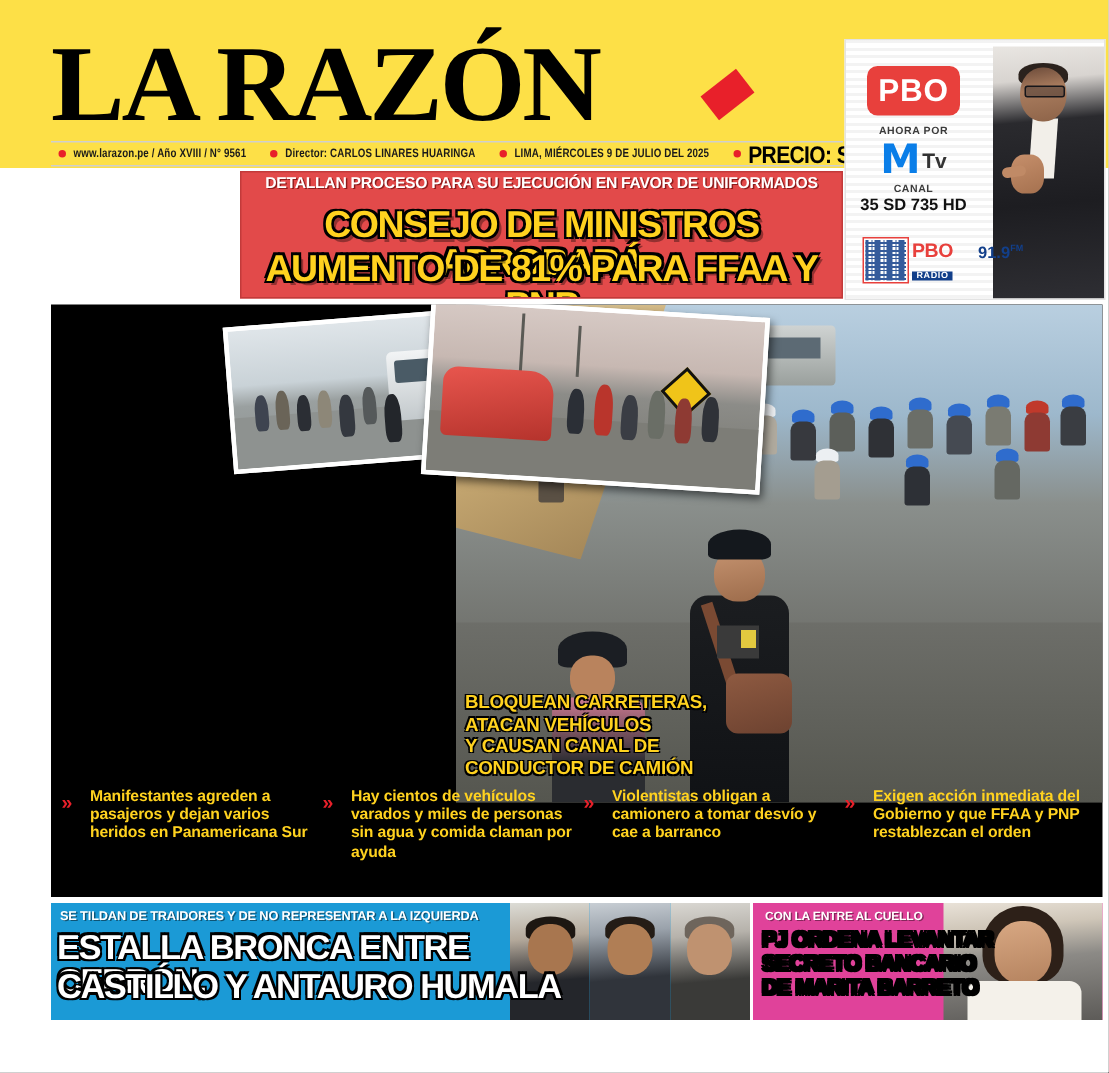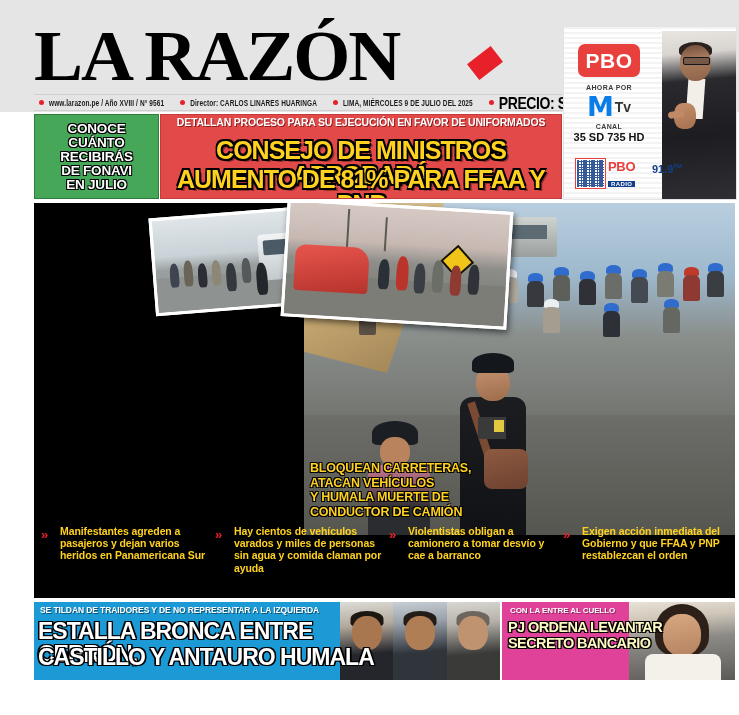--- a/index.html
+++ b/index.html
@@ -1,20 +1,20 @@
 <!DOCTYPE html>
 <html><head>
 <meta charset="utf-8">
 <style>
   html,body{margin:0;padding:0;background:#ffffff;}
   body{width:739px;height:715px;overflow:hidden;font-family:"Liberation Sans",sans-serif;}
   .page{position:relative;width:739px;height:715px;background:#fff;}
 
   
-  .masthead{position:absolute;left:0;top:0;width:739px;height:112px;background:#e5e5e5;}
+  .masthead{position:absolute;left:0;top:0;width:739px;height:112px;background:#fde047;}
   .logo-wrap{position:absolute;left:34px;top:26px;width:525px;height:62px;}
   .logo-text{position:absolute;left:0;top:-6px;font-family:"Liberation Serif",serif;font-weight:700;
     font-size:72px;letter-spacing:-2px;color:#000;line-height:72px;white-space:nowrap;
     transform:scaleX(1.02);transform-origin:left top;}
   .logo-accent2{position:absolute;left:436px;top:27px;width:30px;height:20px;background:#e8202a;
     transform:rotate(-38deg);}
   .byline{position:absolute;left:34px;top:94px;width:528px;height:15px;
     border-top:1px solid #cfcfcf;border-bottom:1px solid #cfcfcf;}
   .byline-row{display:flex;align-items:center;height:15px;}
   .bdot{width:5px;height:5px;border-radius:50%;background:#e8202a;flex:0 0 auto;margin:0 5px;}
@@ -170,21 +170,21 @@
   .bp2{background:linear-gradient(175deg,#c8ced4,#9aa2ab 26%,#30343b 64%);}
   .bp3{background:linear-gradient(175deg,#d9d7d2,#b6b2ab 28%,#3a3a38 66%);}
   .bface{position:absolute;left:50%;top:14px;transform:translateX(-50%);width:30px;height:34px;
      border-radius:46%;}
   .bhair{position:absolute;left:50%;top:9px;transform:translateX(-50%);width:33px;height:16px;
      border-radius:50% 50% 24% 24%;}
 
   .br{position:absolute;left:502px;top:602px;width:233px;height:78px;background:#e0429a;overflow:hidden;}
   .br-kick{position:absolute;left:8px;top:4px;font-size:8px;font-weight:700;color:#fff;letter-spacing:-.1px;
      text-shadow:1px 1px 0 rgba(0,0,0,.4);}
-  .br-h{position:absolute;left:6px;width:165px;color:#fef9c3;font-weight:700;font-size:14.5px;line-height:15.5px;
+  .br-h{position:absolute;left:6px;width:165px;color:#000000;font-weight:700;font-size:14.5px;line-height:15.5px;
      letter-spacing:-.6px;text-shadow:-1.2px -1.2px 0 #000,1.2px -1.2px 0 #000,-1.2px 1.2px 0 #000,1.2px 1.2px 0 #000;}
   .br-h1{top:18px;}
   .br-h2{top:34px;}
   .br-h3{top:50px;}
   .br-photo{position:absolute;right:0;top:0;width:106px;height:78px;
      background:linear-gradient(175deg,#e9e2d8,#cfc6b8 22%,#8c8a86 48%,#5d5b58 100%);}
   .br-hair{position:absolute;left:26px;top:2px;width:54px;height:52px;border-radius:50% 50% 36% 36%;
      background:#2d2018;}
   .br-face{position:absolute;left:34px;top:12px;width:38px;height:42px;border-radius:46%;
      background:linear-gradient(170deg,#d8a883,#b4825e);}
@@ -235,29 +235,20 @@
     <div class="qr">
         <div class="qr-inner"></div>
       </div>
     <div class="pbo-radio">
       <div class="r1">PBO</div>
       <div class="r2">RADIO</div>
     </div>
     <div class="pbo-fm"><span>91.9</span><sup>FM</sup></div>
   </div>
 
-  <div class="teaser-green">
-    <div class="tg-in">
-      <div>CONOCE</div>
-      <div>CUÁNTO</div>
-      <div>RECIBIRÁS</div>
-      <div>DE FONAVI</div>
-      <div>EN JULIO</div>
-    </div>
-  </div>
 
   <div class="teaser-red">
     <div class="tr-kick">DETALLAN PROCESO PARA SU EJECUCIÓN EN FAVOR DE UNIFORMADOS</div>
     <div class="tr-h tr-h1">CONSEJO DE MINISTROS APROBARÁ</div>
     <div class="tr-h tr-h2">AUMENTO DE 81% PARA FFAA Y PNP</div>
   </div>
 
   <div class="main">
 
     <div class="photo-main">
@@ -344,21 +335,21 @@
       <div class="ph" style="left:128px;top:54px;width:11px;height:30px;background:#3a3d44"></div>
       <div class="ph" style="left:146px;top:50px;width:11px;height:32px;background:#6a6e66"></div>
       <div class="ph" style="left:164px;top:54px;width:11px;height:30px;background:#8e3a33"></div>
       <div class="ph" style="left:182px;top:52px;width:11px;height:30px;background:#2f3238"></div>
     </div>
 
 
     <div class="subhead">
       <div>BLOQUEAN CARRETERAS,</div>
       <div>ATACAN VEHÍCULOS</div>
-      <div>Y HUMALA MUERTE DE</div>
+      <div>Y CAUSAN CANAL DE</div>
       <div>CONDUCTOR DE CAMIÓN</div>
     </div>
 
     <div class="bullets">
       <div class="bullet">
         <span class="chev">»</span>
         <div class="btext">Manifestantes agreden a pasajeros y dejan varios heridos en Panamericana Sur</div>
       </div>
       <div class="bullet">
         <span class="chev">»</span>
@@ -397,15 +388,16 @@
 
   <div class="br">
     <div class="br-photo">
       <div class="br-hair"></div>
         <div class="br-face"></div>
         <div class="br-top"></div>
     </div>
     <div class="br-kick">CON LA ENTRE AL CUELLO</div>
     <div class="br-h br-h1">PJ ORDENA LEVANTAR</div>
     <div class="br-h br-h2">SECRETO BANCARIO</div>
+    <div class="br-h br-h3">DE MARITA BARRETO</div>
   </div>
 
 </div>
 
 </body></html>

